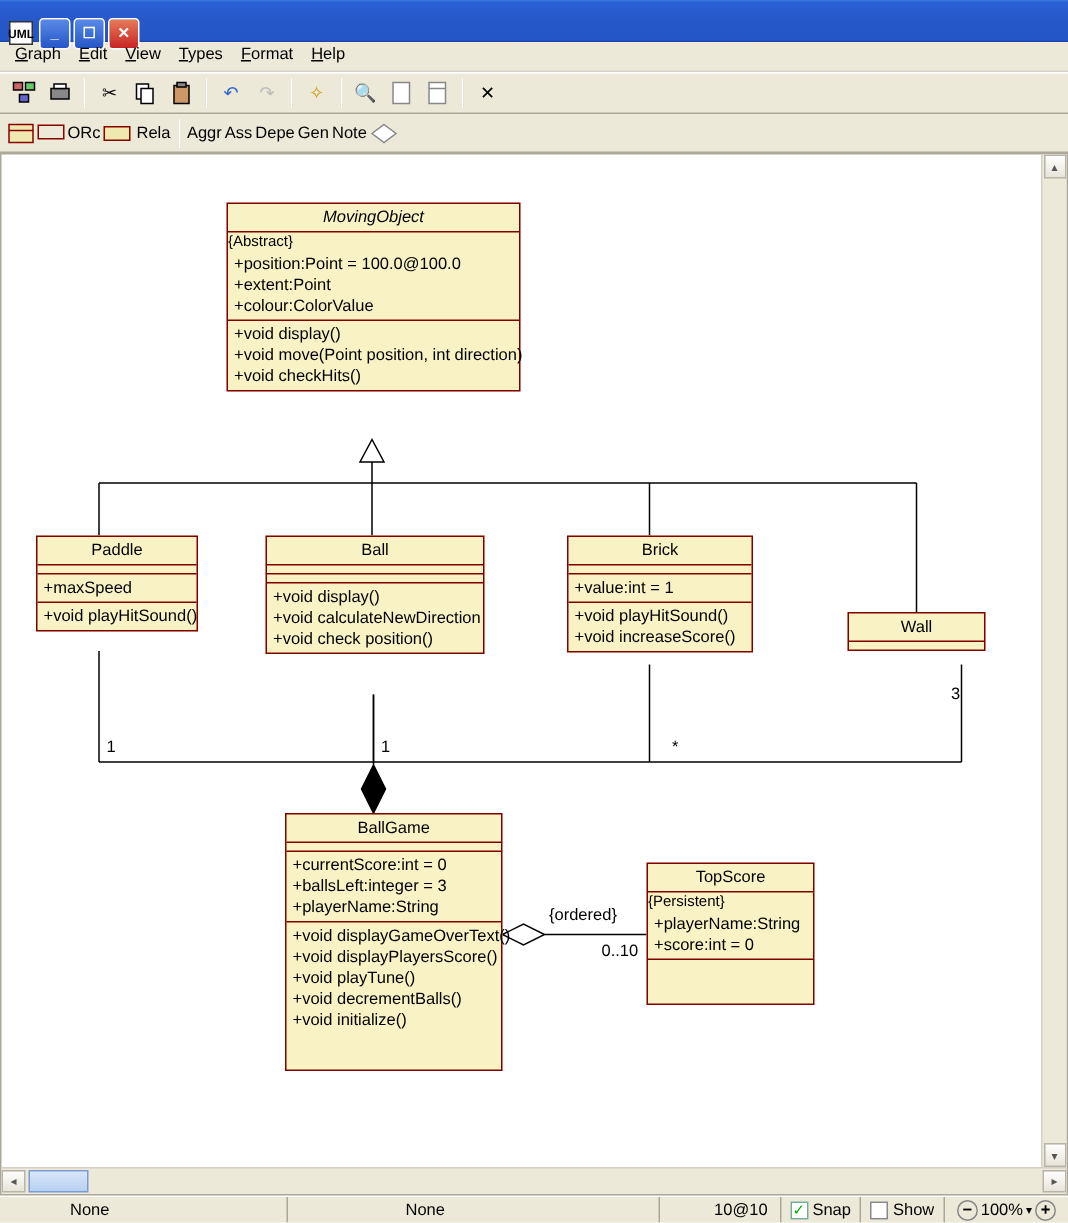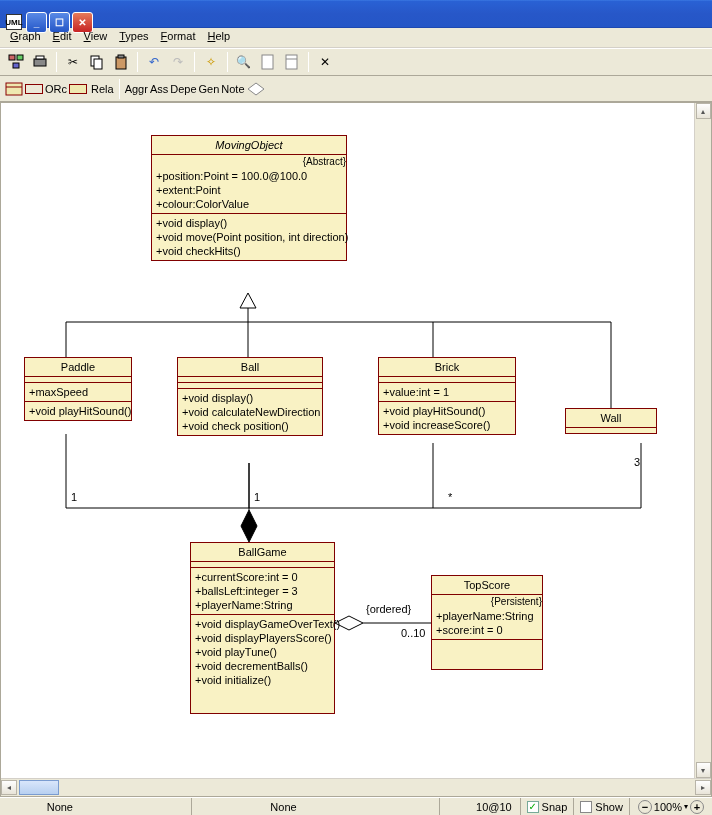--- a/index.html
+++ b/index.html
@@ -19,38 +19,38 @@
 .menu-item { padding: 2px 6px; cursor: default; }
 .menu-item:first-letter { text-decoration: underline; }
 
 
 .toolbar { background: #ece9d8; height: 28px; display: flex; align-items: center; padding: 0 4px; border-top: 1px solid #fff; border-bottom: 1px solid #aca899; }
 .tb-icon { width: 20px; height: 20px; margin: 0 2px; display: flex; align-items: center; justify-content: center; font-size: 12px; cursor: default; }
 .tb-sep { width: 1px; height: 20px; background: #aca899; margin: 0 4px; border-right: 1px solid #fff; }
 
 
 .toolbar2 { background: #ece9d8; height: 26px; display: flex; align-items: center; padding: 0 4px; border-bottom: 1px solid #aca899; }
-.tb2-item { margin: 0 1px; display: flex; align-items: center; font-size: 11px; }
+.tb2-item { margin: 0 1px; display: flex; font-size: 11px; }
 .rect-icon { width: 18px; height: 10px; border: 1px solid #800; margin-right: 2px; }
 .rect-fill { background: #efe9b0; }
 
 
 .canvas-wrap { position: relative; background: #fff; height: 695px; border: 1px solid #aca899; margin: 0; overflow: hidden; }
 .canvas { position: relative; width: 100%; height: 676px; }
 .vscroll { position: absolute; right: 0; top: 0; bottom: 18px; width: 17px; background: #ece9d8; border-left: 1px solid #d4d0c8; }
 .vscroll-btn { width: 15px; height: 16px; background: linear-gradient(to bottom,#fefefe,#e8e4d8); border: 1px solid #b8b4a8; margin: 0 auto; display:flex; align-items:center; justify-content:center; font-size:8px; color:#555;}
 .hscroll { position: absolute; left: 0; right: 0; bottom: 0; height: 18px; background: #ece9d8; border-top: 1px solid #d4d0c8; display:flex; align-items:center;}
 .hscroll-btn { width: 16px; height: 15px; background: linear-gradient(to bottom,#fefefe,#e8e4d8); border: 1px solid #b8b4a8; display:flex; align-items:center; justify-content:center; font-size:8px; color:#555;}
 .hscroll-thumb { width: 40px; height: 15px; background: linear-gradient(to bottom,#d8e6fb,#b8d0f0); border: 1px solid #7a9cd0; margin-left: 2px; }
 
 
 .uml { position: absolute; background: #f9f2c4; border: 1px solid #800000; font-size: 11px; }
 .uml-title { text-align: center; padding: 3px 4px; font-weight: normal; border-bottom: 1px solid #800000; }
 .uml-abstract-title { font-style: italic; }
-.uml-stereo { text-align: right; font-size: 10px; padding: 1px 0 0 0; margin-left: 36px; }
+.uml-stereo { text-align: left; font-size: 10px; padding: 1px 0 0 0; }
 .uml-section { border-bottom: 1px solid #800000; padding: 2px 4px; }
 .uml-section:last-child { border-bottom: none; }
 .uml-empty { min-height: 6px; }
 .uml-row { white-space: nowrap; line-height: 14px; }
 
 
 svg.lines { position: absolute; left: 0; top: 0; width: 100%; height: 100%; pointer-events: none; }
 svg.lines line, svg.lines polyline, svg.lines polygon { stroke: #000; stroke-width: 1; fill: none; }
 svg.lines polygon.filled { fill: #000; }
 svg.lines polygon.hollow { fill: #fff; }
@@ -226,21 +226,21 @@
   <div class="uml-title">Ball</div>
   <div class="uml-section uml-empty"></div>
   <div class="uml-section uml-empty"></div>
   <div class="uml-section">
     <div class="uml-row">+void display()</div>
     <div class="uml-row">+void calculateNewDirection</div>
     <div class="uml-row">+void check position()</div>
   </div>
 </div>
 
-<div class="uml" style="left:377px; top:254px; width:138px;">
+<div class="uml" style="left:377px; top:254px; width:124px;">
   <div class="uml-title">Brick</div>
   <div class="uml-section uml-empty"></div>
   <div class="uml-section">
     <div class="uml-row">+value:int = 1</div>
   </div>
   <div class="uml-section">
     <div class="uml-row">+void playHitSound()</div>
     <div class="uml-row">+void increaseScore()</div>
   </div>
 </div>

